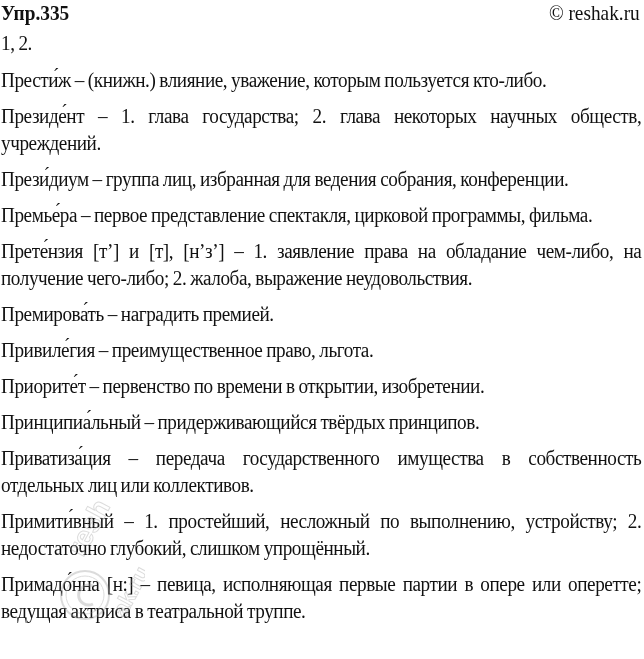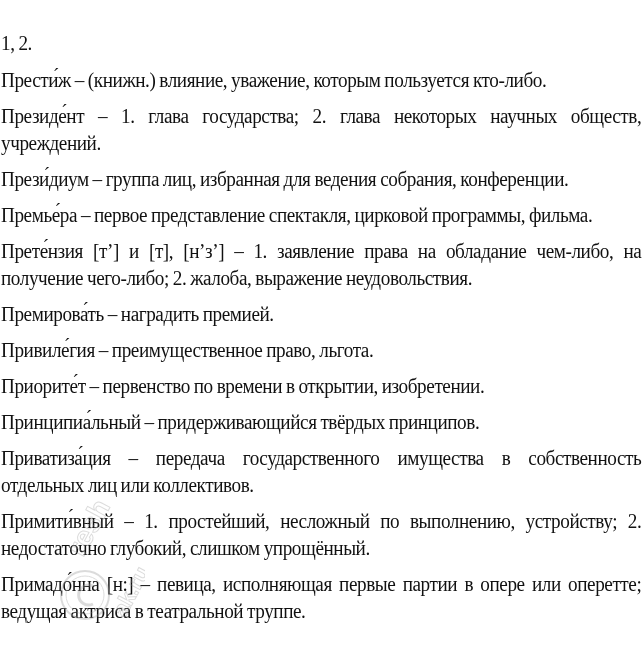--- a/index.html
+++ b/index.html
@@ -31,20 +31,24 @@
   .p.first { margin-bottom: 10px; }
   .watermark {
     position: absolute; left: 55px; top: 500px; width: 90px; height: 130px;
     pointer-events: none; opacity: 0.35;
   }
 </style>
 </head>
 <body>
 
 <div class="page">
+  <div class="header">
+    <div class="title">Упр.335</div>
+    <div class="copyright">© reshak.ru</div>
+  </div>
 
   <div class="body">
     <p class="p first">1, 2.</p>
     <p class="p">Прести́ж – (книжн.) влияние, уважение, которым пользуется кто-либо.</p>
     <p class="p">Президе́нт – 1. глава государства; 2. глава некоторых научных обществ, учреждений.</p>
     <p class="p">Прези́диум – группа лиц, избранная для ведения собрания, конференции.</p>
     <p class="p">Премье́ра – первое представление спектакля, цирковой программы, фильма.</p>
     <p class="p">Прете́нзия [т’] и [т], [н’з’] – 1. заявление права на обладание чем-либо, на получение чего-либо; 2. жалоба, выражение неудовольствия.</p>
     <p class="p">Премирова́ть – наградить премией.</p>
     <p class="p">Привиле́гия  – преимущественное право, льгота.</p>

